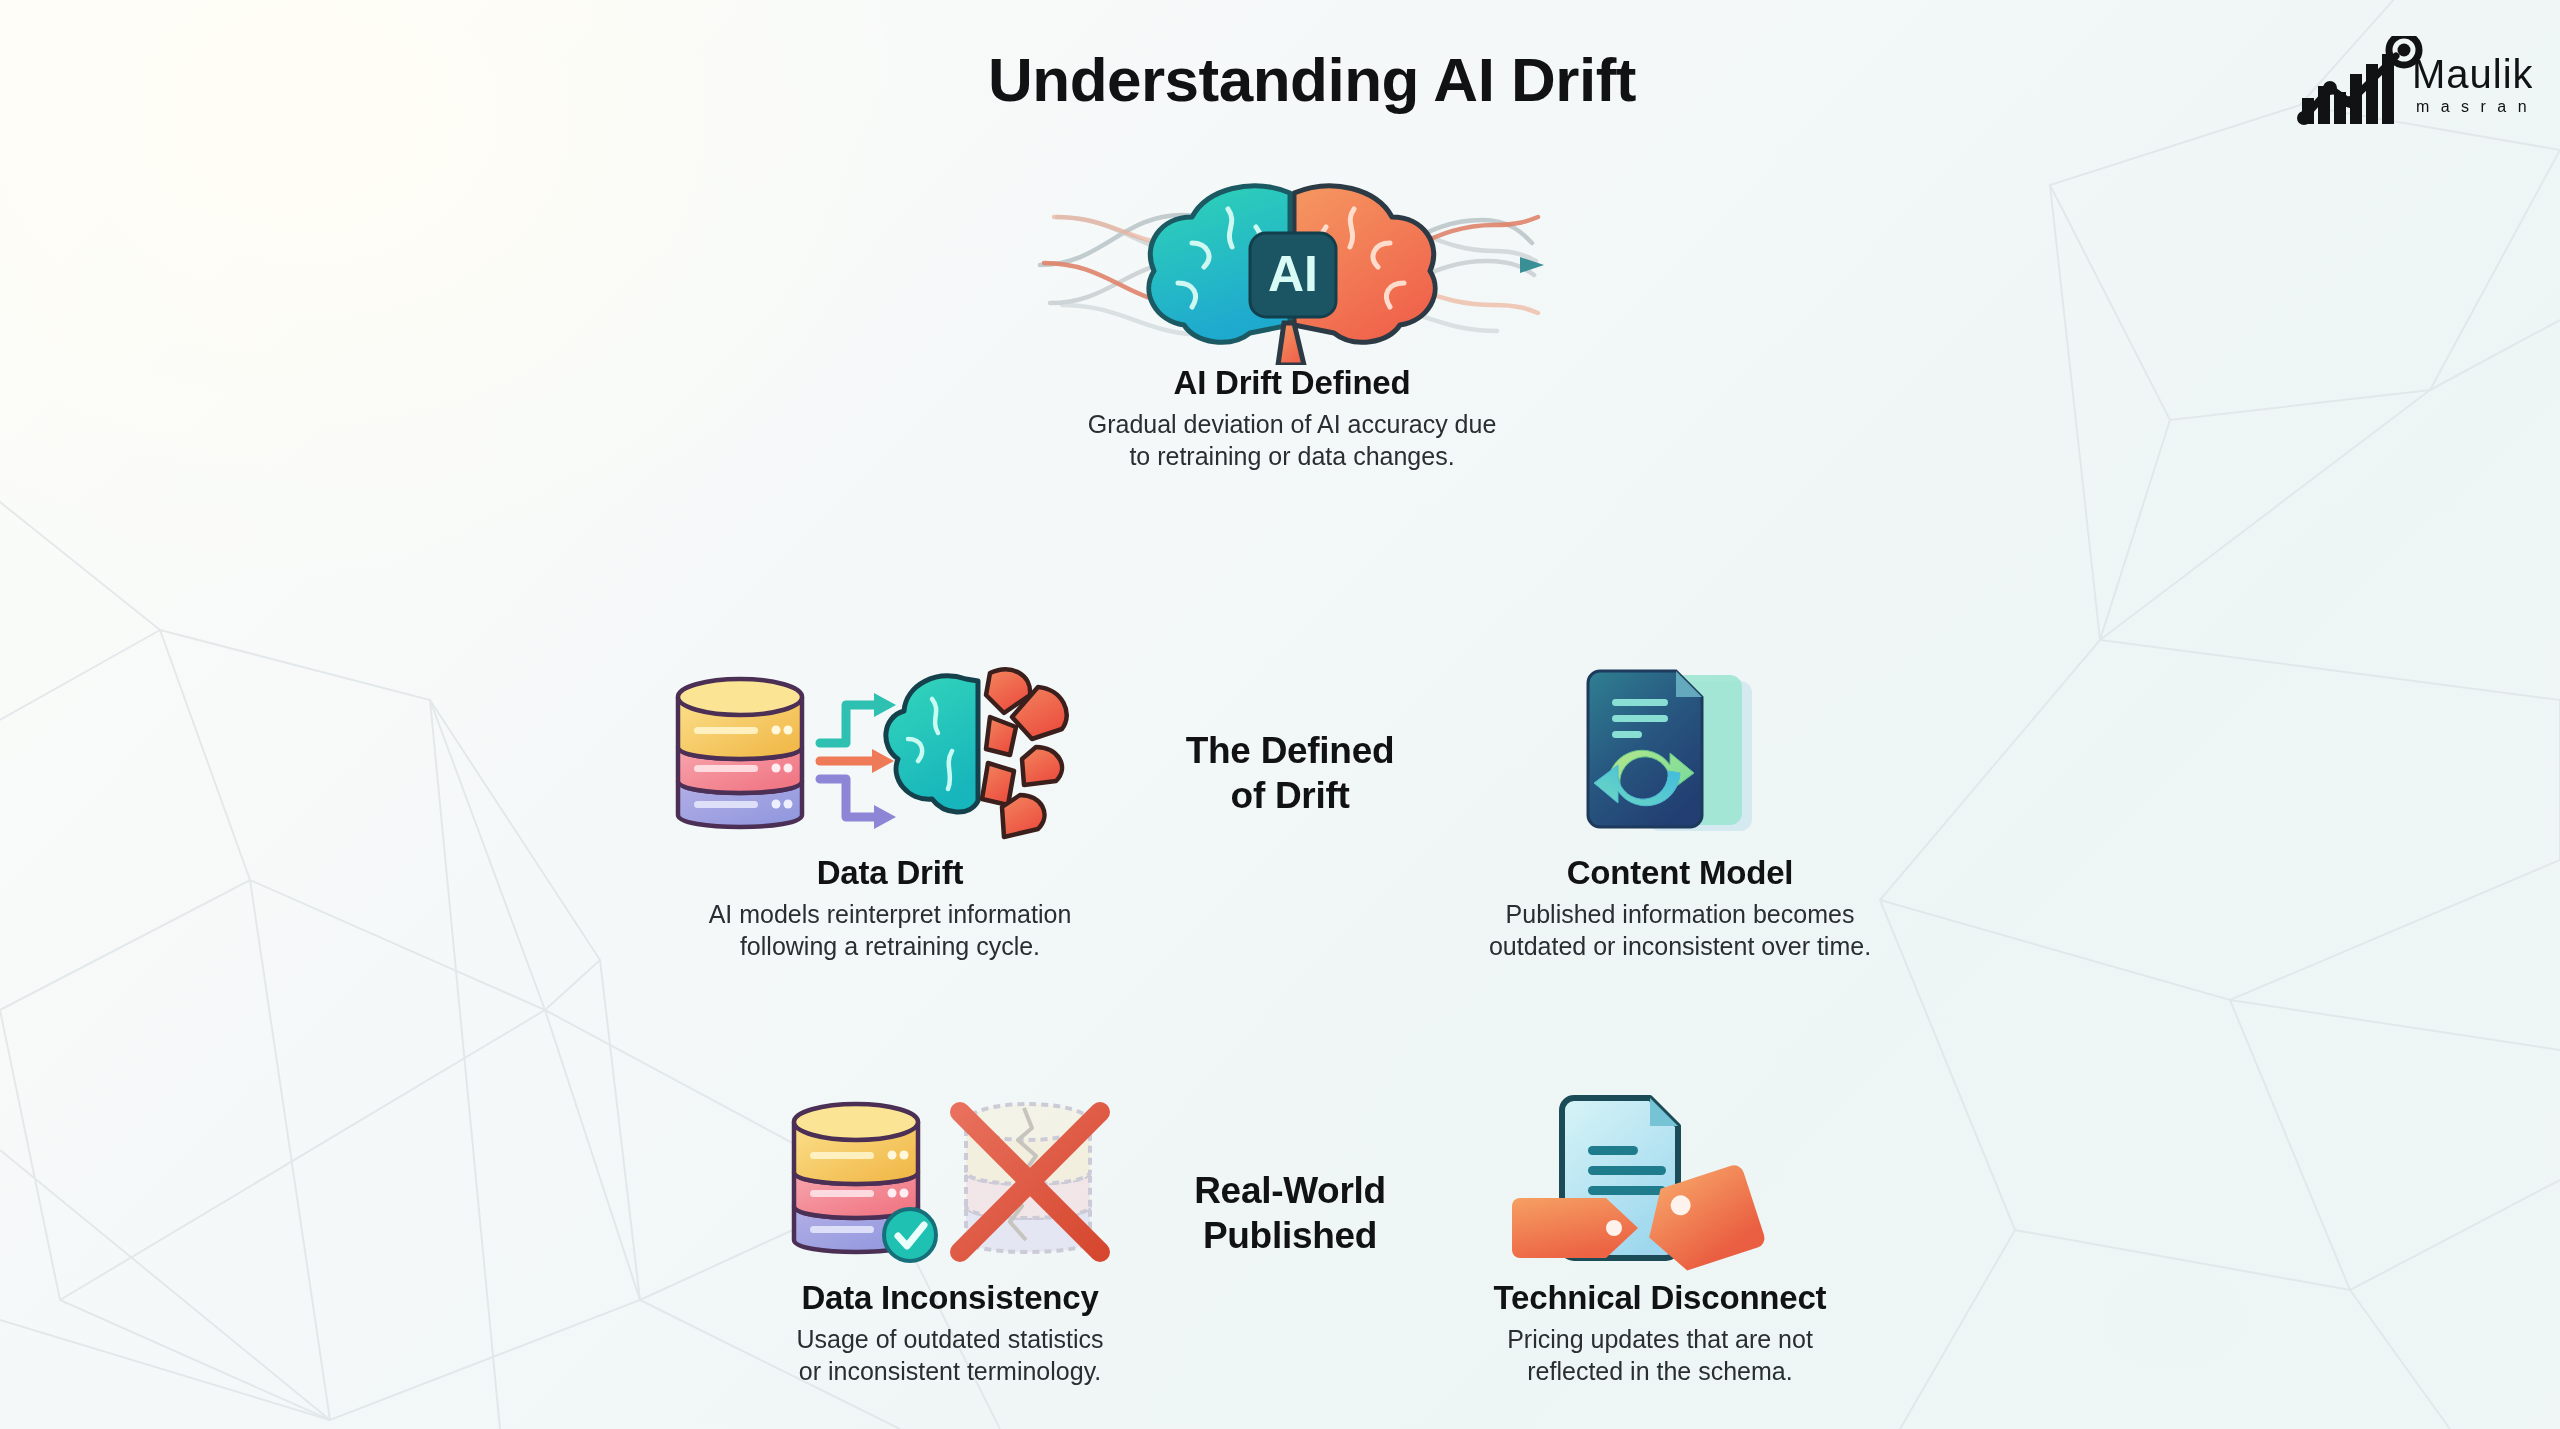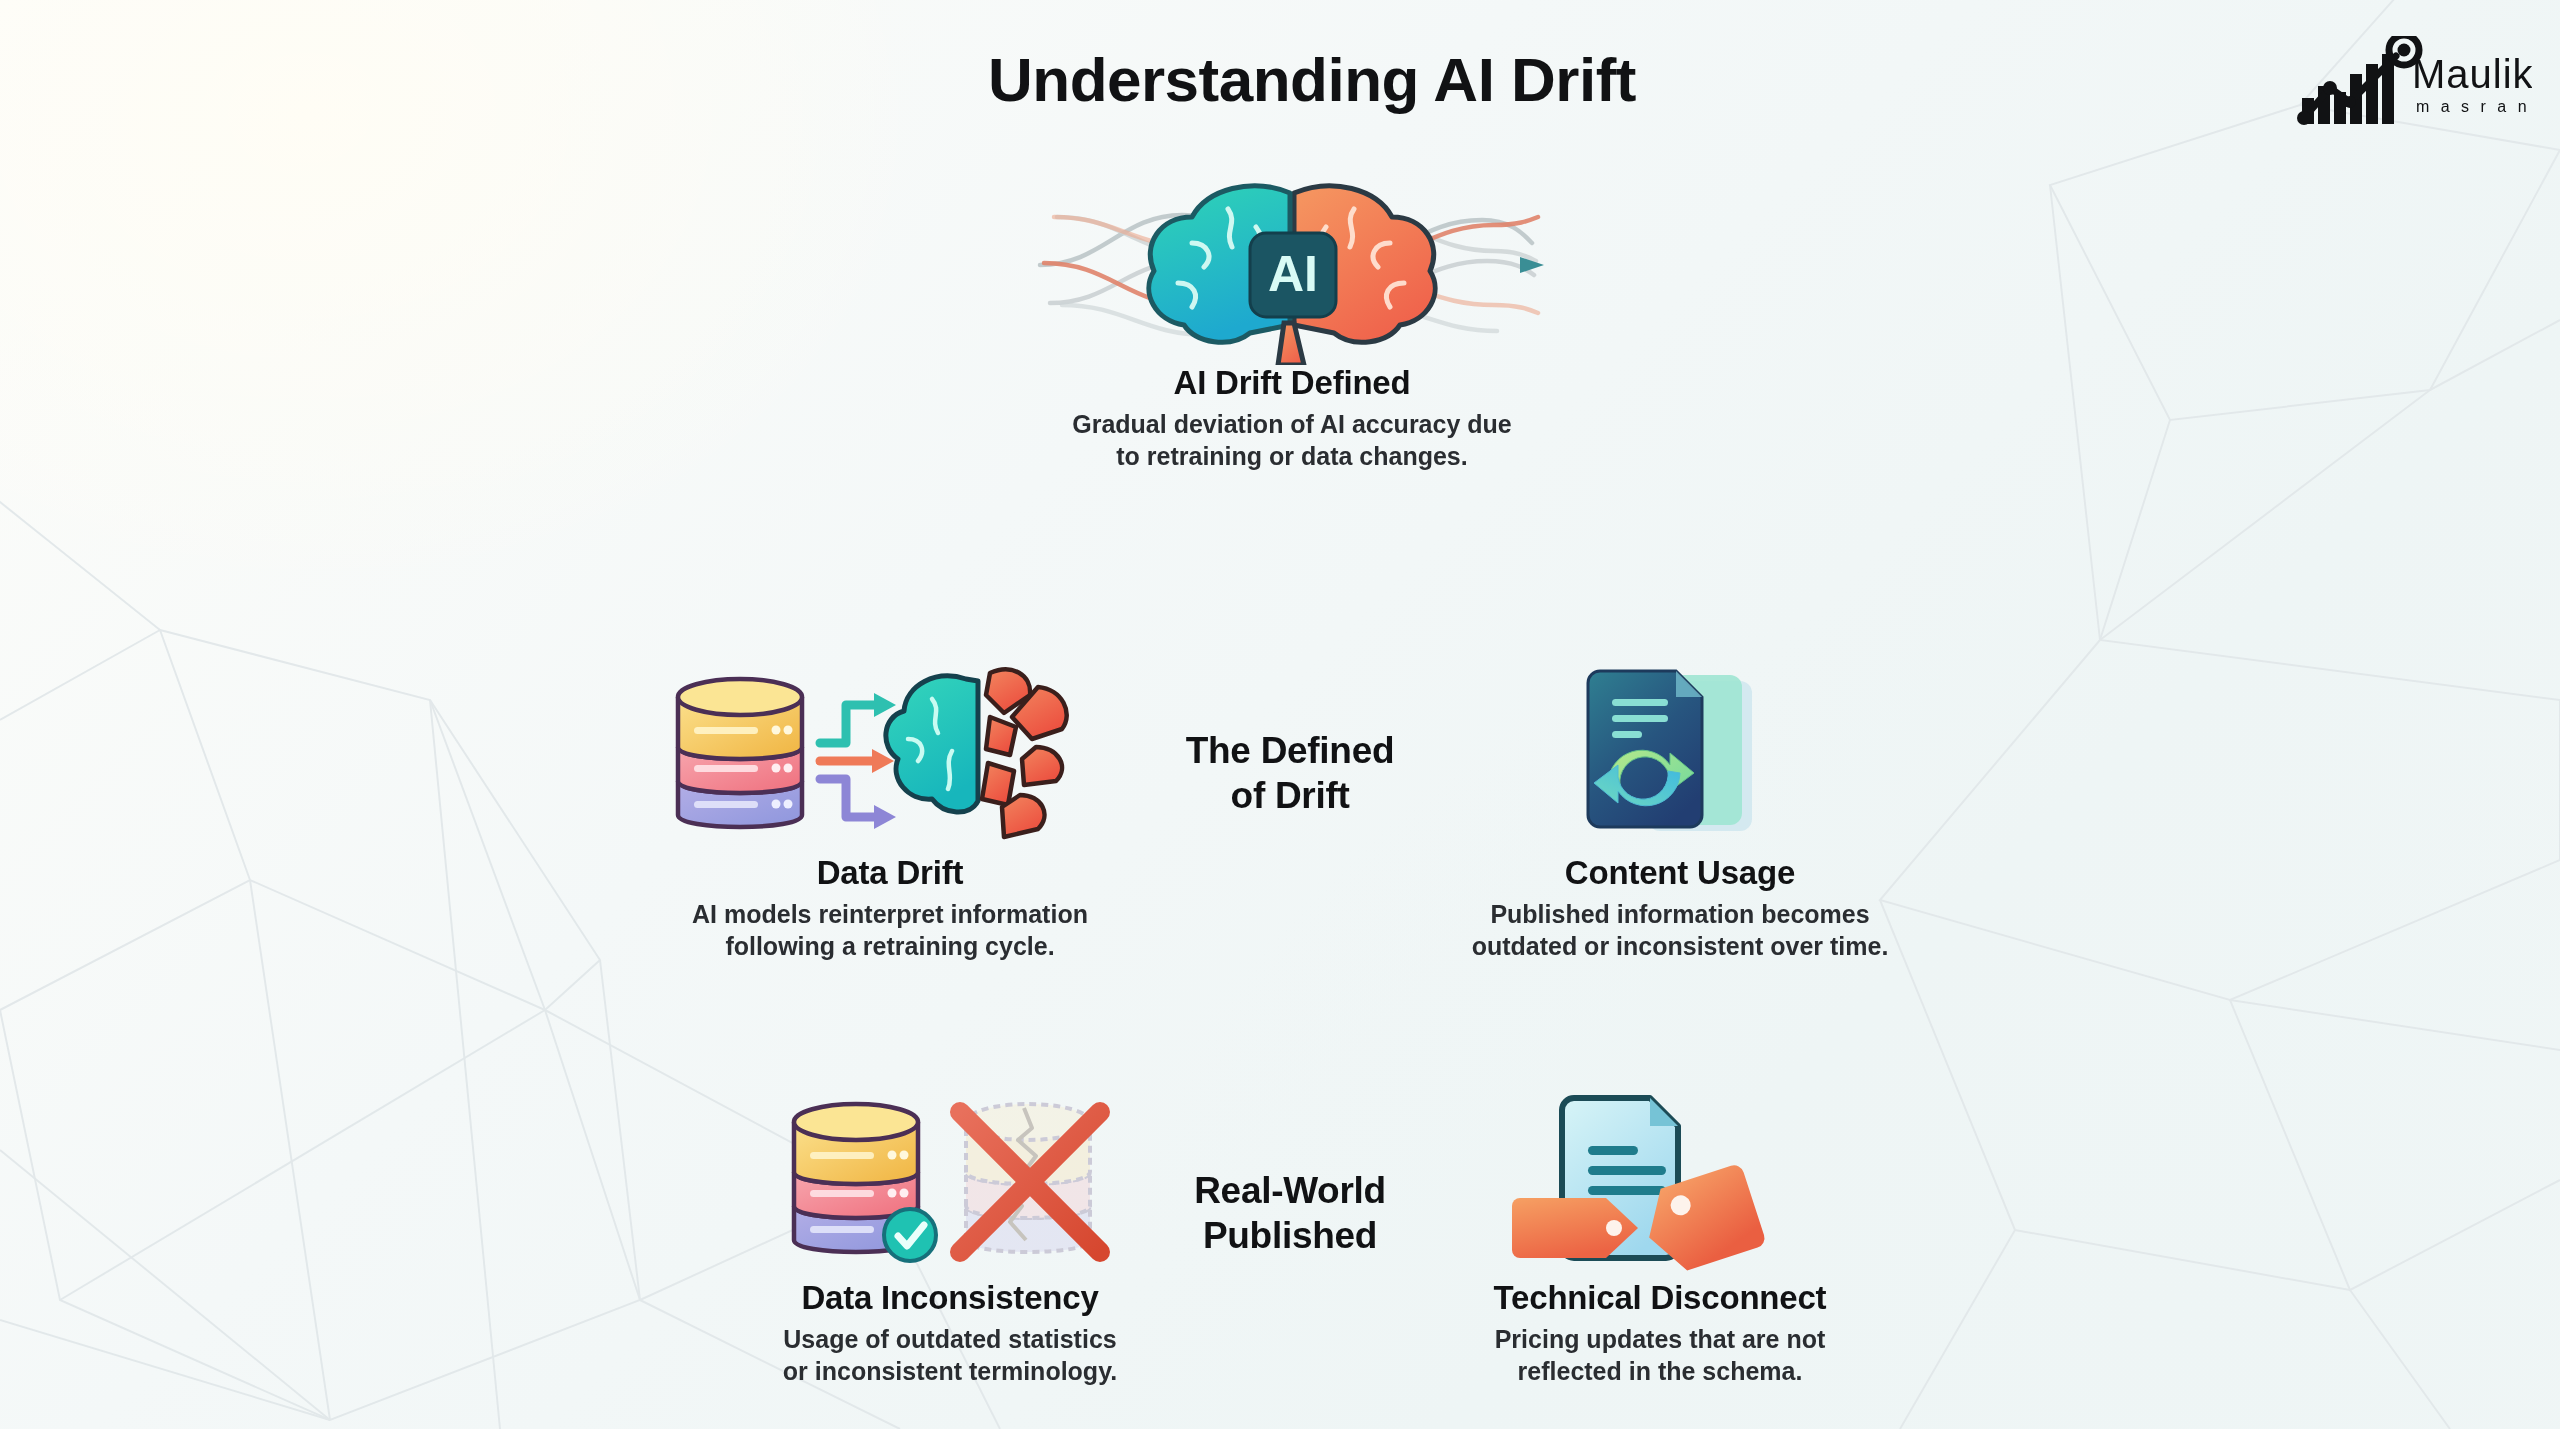--- a/index.html
+++ b/index.html
@@ -63,21 +63,21 @@
   .block-heading {
     font-size: 33px;
     font-weight: 800;
     color: #111214;
     letter-spacing: -0.2px;
     margin: 0;
     line-height: 1.12;
   }
   .block-desc {
     font-size: 25px;
-    font-weight: 700;
+    font-weight: 400;
     color: #2a2d31;
     margin: 6px 0 0 0;
     line-height: 1.28;
     white-space: pre-line;
   }
 
   
   .section-label {
     position: absolute;
     text-align: center;
@@ -335,21 +335,21 @@
         <rect x="82" y="60" width="56" height="7" rx="3.5"></rect>
         <rect x="82" y="76" width="30" height="7" rx="3.5"></rect>
       </g>
 
       <g>
         <path d="M78 128 A34 34 0 0 1 140 110 L140 98 L164 118 L140 136 L140 124 A22 22 0 0 0 90 130 Z" fill="url(#refA)" stroke="#63c487" stroke-width="1"></path>
         <path d="M150 118 A34 34 0 0 1 88 136 L88 148 L64 128 L88 110 L88 122 A22 22 0 0 0 138 116 Z" fill="url(#refB)" stroke="#4fbcd4" stroke-width="1"></path>
       </g>
     </svg>
 
-    <p class="block-heading">Content Usage</p>
+    <p class="block-heading">Content Model</p>
     <p class="block-desc">Published information becomes
 outdated or inconsistent over time.</p>
   </div>
 
   <div class="section-label" style="left:1105px; top:1168px; width:370px;">Real-World
 Published</div>
 
   <div class="block" style="left:690px; top:1080px; width:520px;">
 
     <svg class="icon-wrap" width="360" height="200" viewBox="0 0 360 200">

